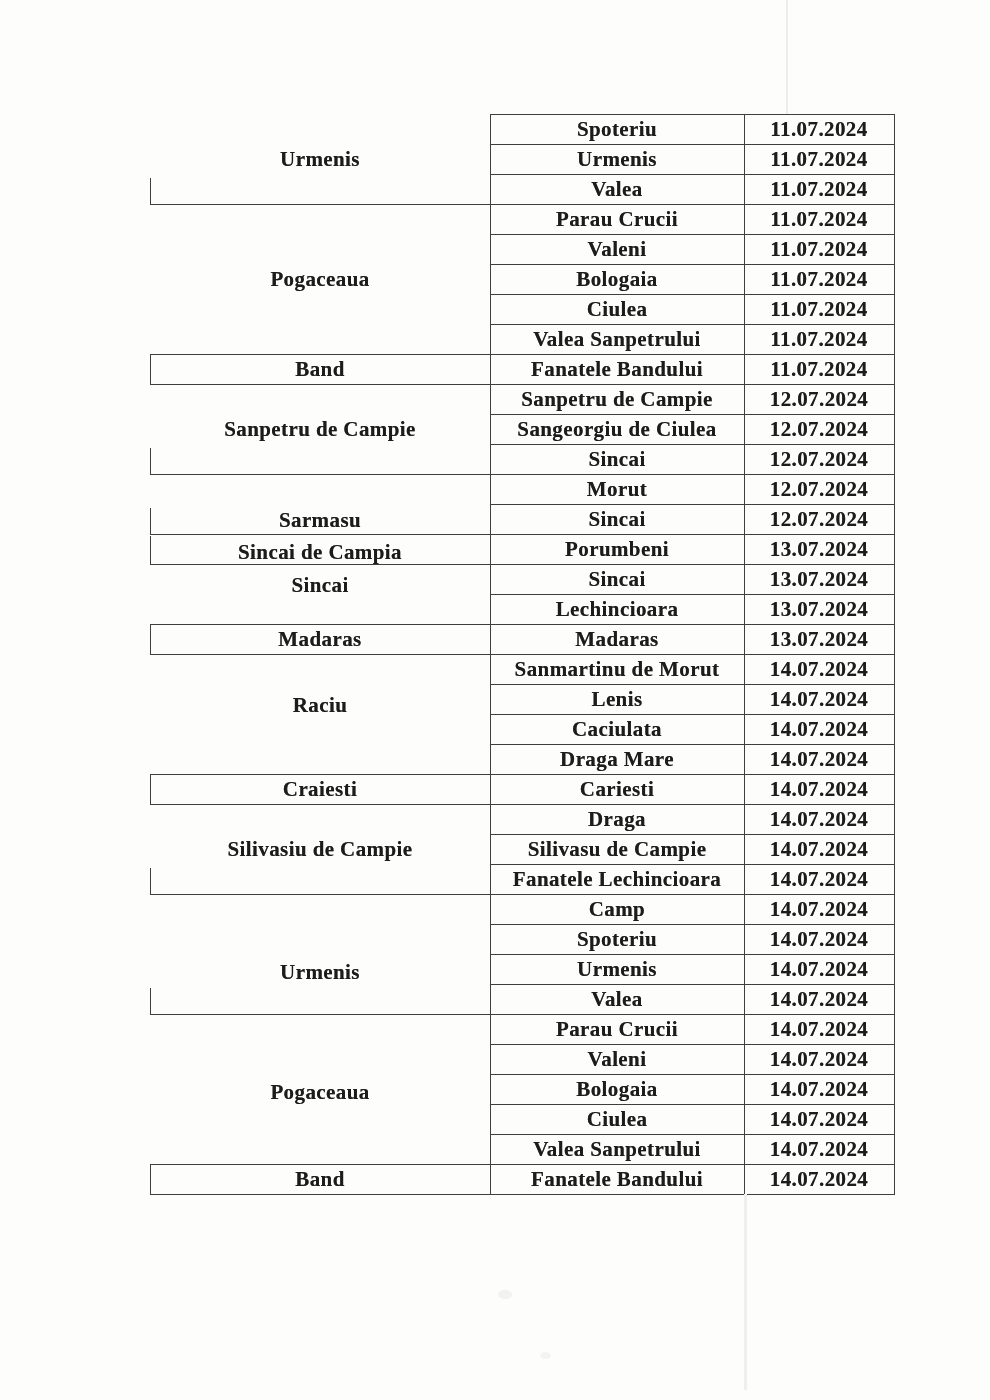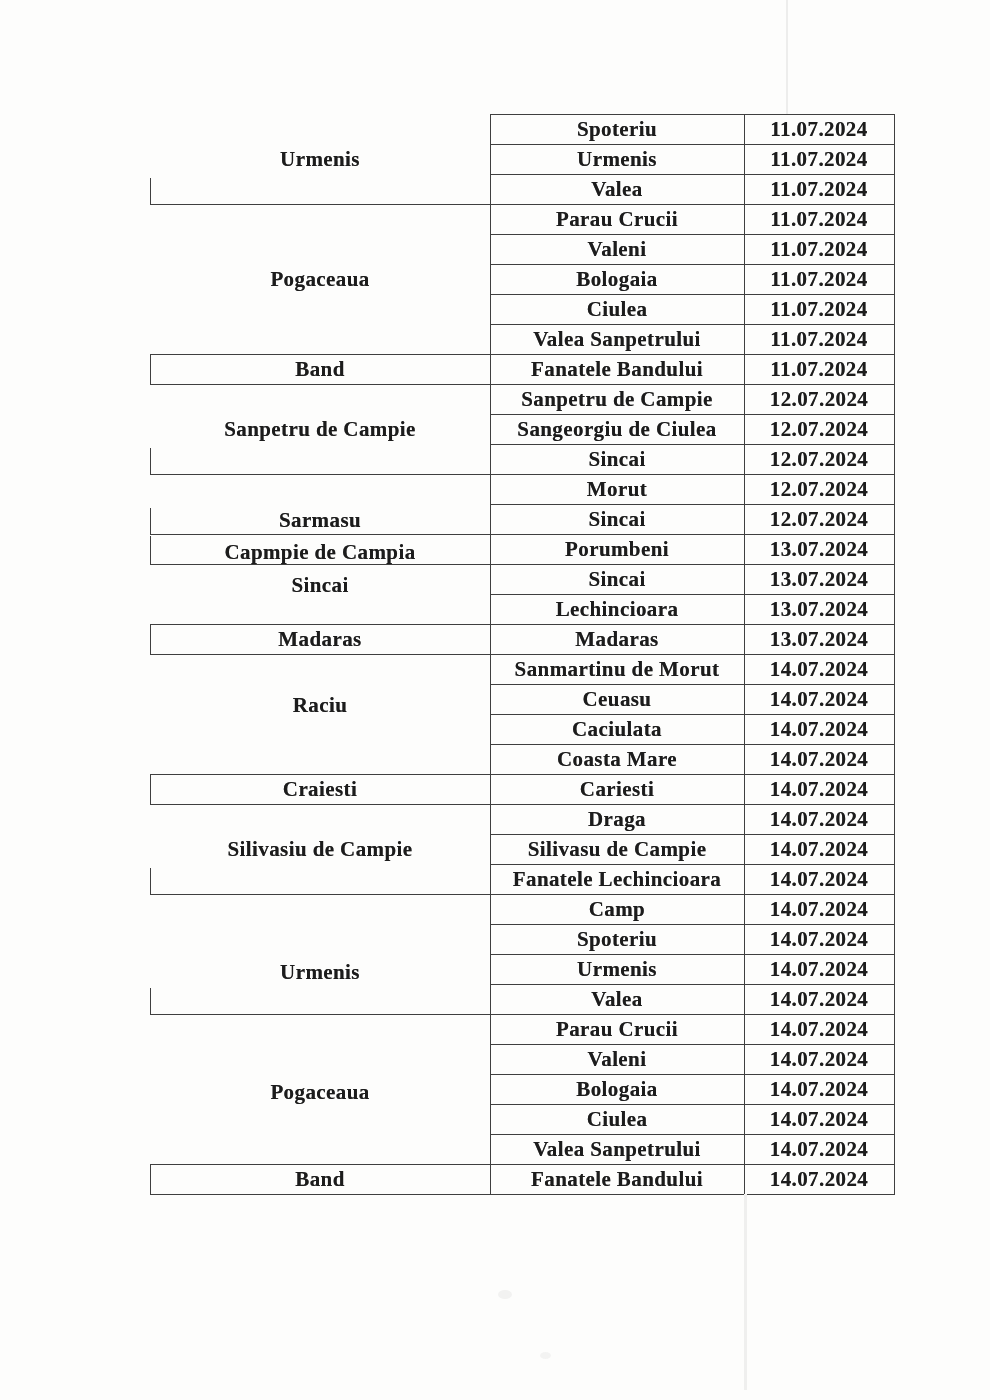--- a/index.html
+++ b/index.html
@@ -63,38 +63,38 @@
       <div class="cell" style="left: 151px; top: 414px; width: 338px; height: 30px;">Sanpetru de Campie</div>
       <div class="line" style="left: 150px; top: 448px; width: 1px; height: 26px;"></div>
       <div class="cell" style="left: 491px; top: 474px; width: 252px; height: 30px;">Morut</div>
       <div class="cell" style="left: 745px; top: 474px; width: 148px; height: 30px;">12.07.2024</div>
       <div class="cell" style="left: 491px; top: 504px; width: 252px; height: 30px;">Sincai</div>
       <div class="cell" style="left: 745px; top: 504px; width: 148px; height: 30px;">12.07.2024</div>
       <div class="cell" style="left: 151px; top: 505px; width: 338px; height: 30px;">Sarmasu</div>
       <div class="line" style="left: 150px; top: 508px; width: 1px; height: 26px;"></div>
       <div class="cell" style="left: 491px; top: 534px; width: 252px; height: 30px;">Porumbeni</div>
       <div class="cell" style="left: 745px; top: 534px; width: 148px; height: 30px;">13.07.2024</div>
-      <div class="cell" style="left: 151px; top: 537px; width: 338px; height: 30px;">Capmpie de Campia</div>
+      <div class="cell" style="left: 151px; top: 537px; width: 338px; height: 30px;">Sincai de Campia</div>
       <div class="line" style="left: 150px; top: 536px; width: 1px; height: 28px;"></div>
       <div class="cell" style="left: 491px; top: 564px; width: 252px; height: 30px;">Sincai</div>
       <div class="cell" style="left: 745px; top: 564px; width: 148px; height: 30px;">13.07.2024</div>
       <div class="cell" style="left: 491px; top: 594px; width: 252px; height: 30px;">Lechincioara</div>
       <div class="cell" style="left: 745px; top: 594px; width: 148px; height: 30px;">13.07.2024</div>
       <div class="cell" style="left: 151px; top: 570px; width: 338px; height: 30px;">Sincai</div>
       <div class="cell" style="left: 491px; top: 624px; width: 252px; height: 30px;">Madaras</div>
       <div class="cell" style="left: 745px; top: 624px; width: 148px; height: 30px;">13.07.2024</div>
       <div class="cell" style="left: 151px; top: 624px; width: 338px; height: 30px;">Madaras</div>
       <div class="line" style="left: 150px; top: 624px; width: 1px; height: 30px;"></div>
       <div class="cell" style="left: 491px; top: 654px; width: 252px; height: 30px;">Sanmartinu de Morut</div>
       <div class="cell" style="left: 745px; top: 654px; width: 148px; height: 30px;">14.07.2024</div>
-      <div class="cell" style="left: 491px; top: 684px; width: 252px; height: 30px;">Ceuasu</div>
+      <div class="cell" style="left: 491px; top: 684px; width: 252px; height: 30px;">Lenis</div>
       <div class="cell" style="left: 745px; top: 684px; width: 148px; height: 30px;">14.07.2024</div>
       <div class="cell" style="left: 491px; top: 714px; width: 252px; height: 30px; font-family: Liberation Serif, serif;">Caciulata</div>
       <div class="cell" style="left: 745px; top: 714px; width: 148px; height: 30px;">14.07.2024</div>
-      <div class="cell" style="left: 491px; top: 744px; width: 252px; height: 30px;">Coasta Mare</div>
+      <div class="cell" style="left: 491px; top: 744px; width: 252px; height: 30px;">Draga Mare</div>
       <div class="cell" style="left: 745px; top: 744px; width: 148px; height: 30px;">14.07.2024</div>
       <div class="cell" style="left: 151px; top: 690px; width: 338px; height: 30px;">Raciu</div>
       <div class="cell" style="left: 491px; top: 774px; width: 252px; height: 30px;">Cariesti</div>
       <div class="cell" style="left: 745px; top: 774px; width: 148px; height: 30px;">14.07.2024</div>
       <div class="cell" style="left: 151px; top: 774px; width: 338px; height: 30px;">Craiesti</div>
       <div class="line" style="left: 150px; top: 774px; width: 1px; height: 30px;"></div>
       <div class="cell" style="left: 491px; top: 804px; width: 252px; height: 30px;">Draga</div>
       <div class="cell" style="left: 745px; top: 804px; width: 148px; height: 30px;">14.07.2024</div>
       <div class="cell" style="left: 491px; top: 834px; width: 252px; height: 30px;">Silivasu de Campie</div>
       <div class="cell" style="left: 745px; top: 834px; width: 148px; height: 30px;">14.07.2024</div>

